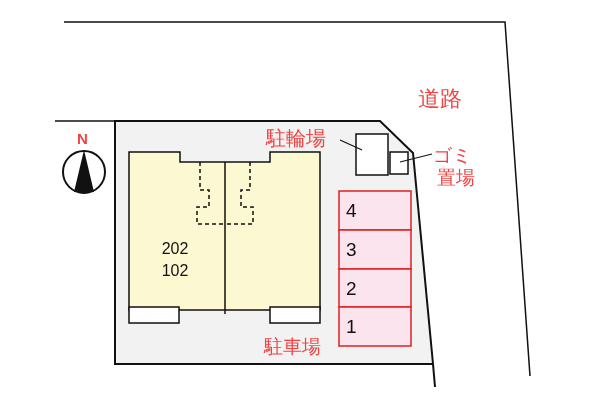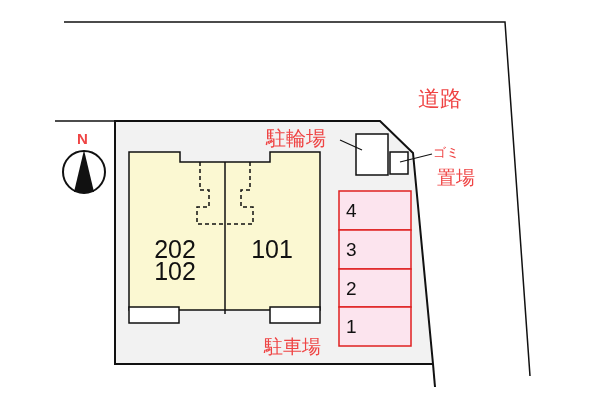--- a/index.html
+++ b/index.html
@@ -1,19 +1,19 @@
 <!DOCTYPE html>
 <html><head>
   <meta charset="utf-8">
   <style>
     html, body { margin: 0; padding: 0; background: #ffffff; }
     body { width: 600px; height: 400px; position: relative; overflow: hidden; font-family: "DejaVu Sans", sans-serif; }
     svg { position: absolute; left: 0; top: 0; }
     .lbl { position: absolute; color: #ef4444; white-space: nowrap; line-height: 1; }
-    .unit-num { position: absolute; font-family: "Liberation Sans", sans-serif; font-size: 25px; line-height: 22px; text-align: center; color: #111; }
+    .unit-num { position: absolute; font-family: "Liberation Sans", sans-serif; font-size: 16px; line-height: 22px; text-align: center; color: #111; }
     .slot-num { position: absolute; font-family: "Liberation Sans", sans-serif; font-size: 19px; color: #111; }
   </style>
 </head>
 <body>
 
 <svg width="600" height="400" viewBox="0 0 600 400">
 
   <polyline points="64,22 505,22 530,376" fill="none" stroke="#111" stroke-width="1.5"></polyline>
 
   <line x1="55" y1="121" x2="115" y2="121" stroke="#111" stroke-width="1.5"></line>
@@ -44,28 +44,27 @@
 
   <g>
     <circle cx="84" cy="172" r="21" fill="#ffffff" stroke="#111" stroke-width="2"></circle>
     <polygon points="84,150 74,192 94,192" fill="#111"></polygon>
   </g>
 </svg>
 
 <span class="lbl" style="left:77px;top:131px;font-family:'Liberation Sans',sans-serif;font-weight:bold;font-size:15px;">N</span>
 <span class="lbl" style="left:418px;top:88px;font-size:22px;">道路</span>
 <span class="lbl" style="left:266px;top:128px;font-size:20px;">駐輪場</span>
-<span class="lbl" style="left:433px;top:146px;font-size:13px;">ゴミ</span>
+<span class="lbl" style="left:433px;top:146px;font-size:19px;">ゴミ</span>
 <span class="lbl" style="left:437px;top:168px;font-size:19px;">置場</span>
 <span class="lbl" style="left:264px;top:337px;font-size:19px;">駐車場</span>
 
 <div class="unit-num" style="left:145px;top:238px;width:60px;">
   <div>202</div>
   <div>102</div>
 </div>
 <div class="unit-num" style="left:242px;top:238px;width:60px;">
-  <div>101</div>
 </div>
 
 <span class="slot-num" style="left:346px;top:200px;">4</span>
 <span class="slot-num" style="left:346px;top:239px;">3</span>
 <span class="slot-num" style="left:346px;top:278px;">2</span>
 <span class="slot-num" style="left:346px;top:316px;">1</span>
 
 </body></html>

